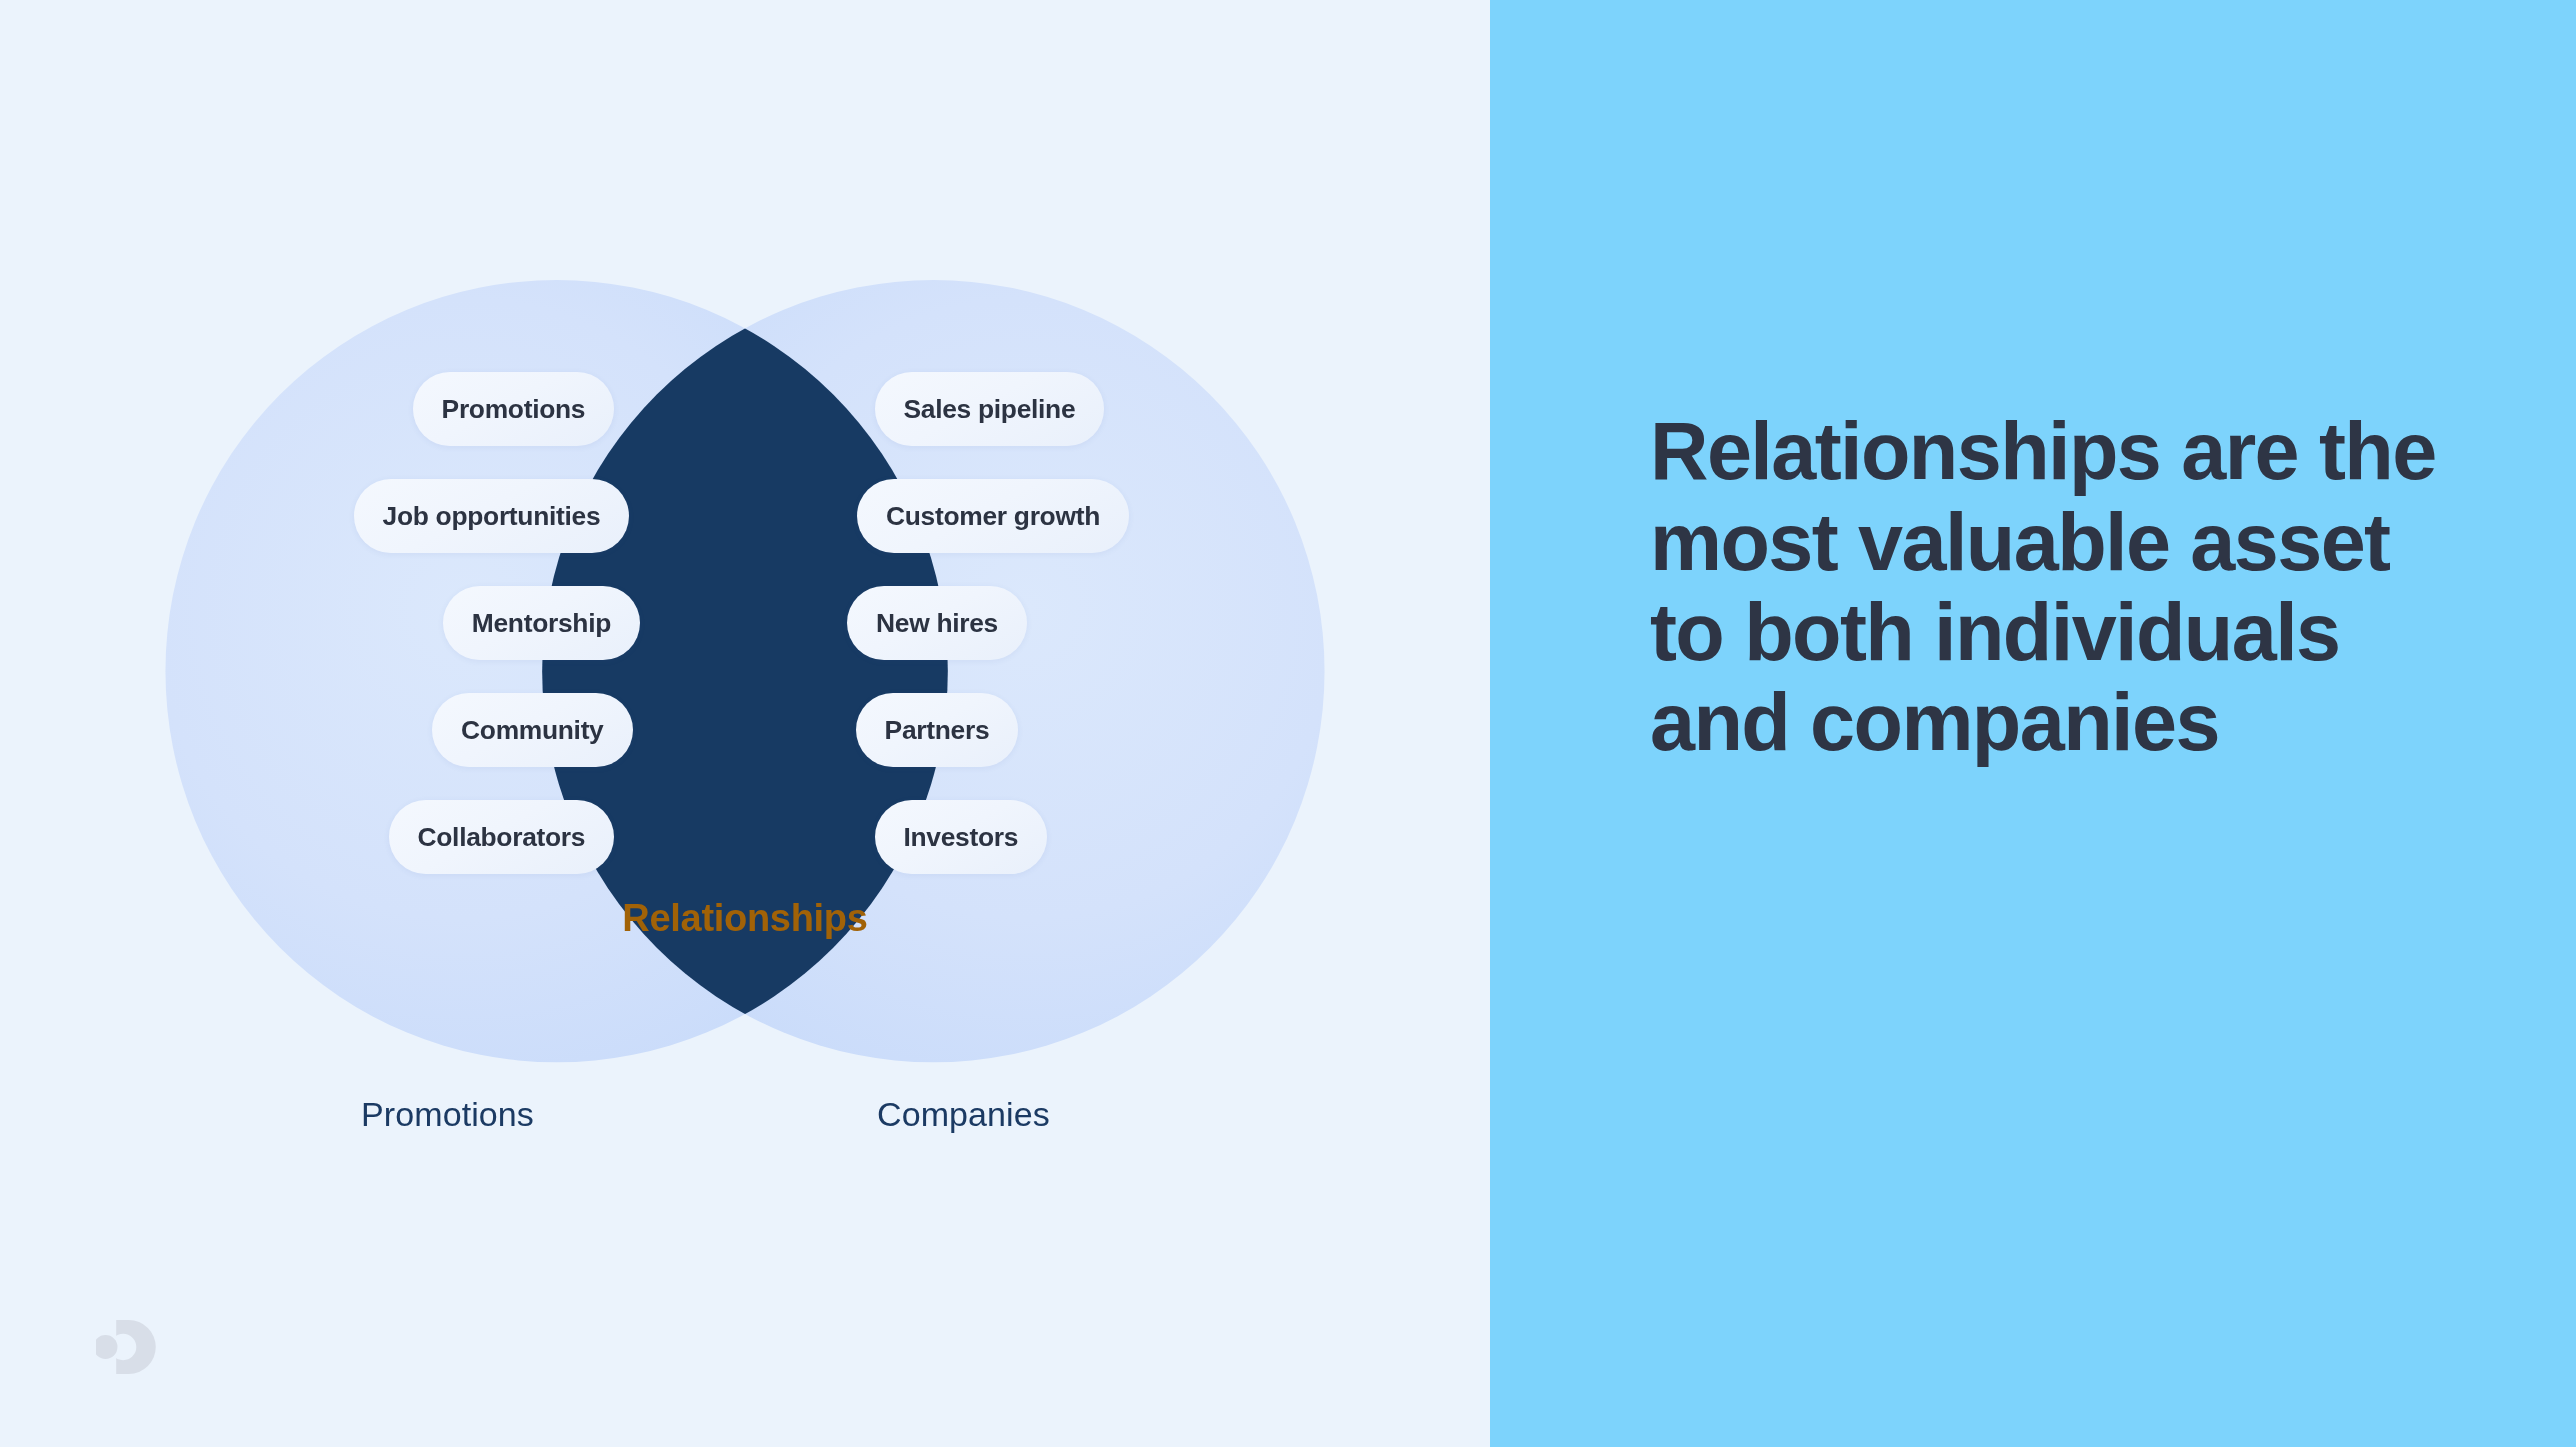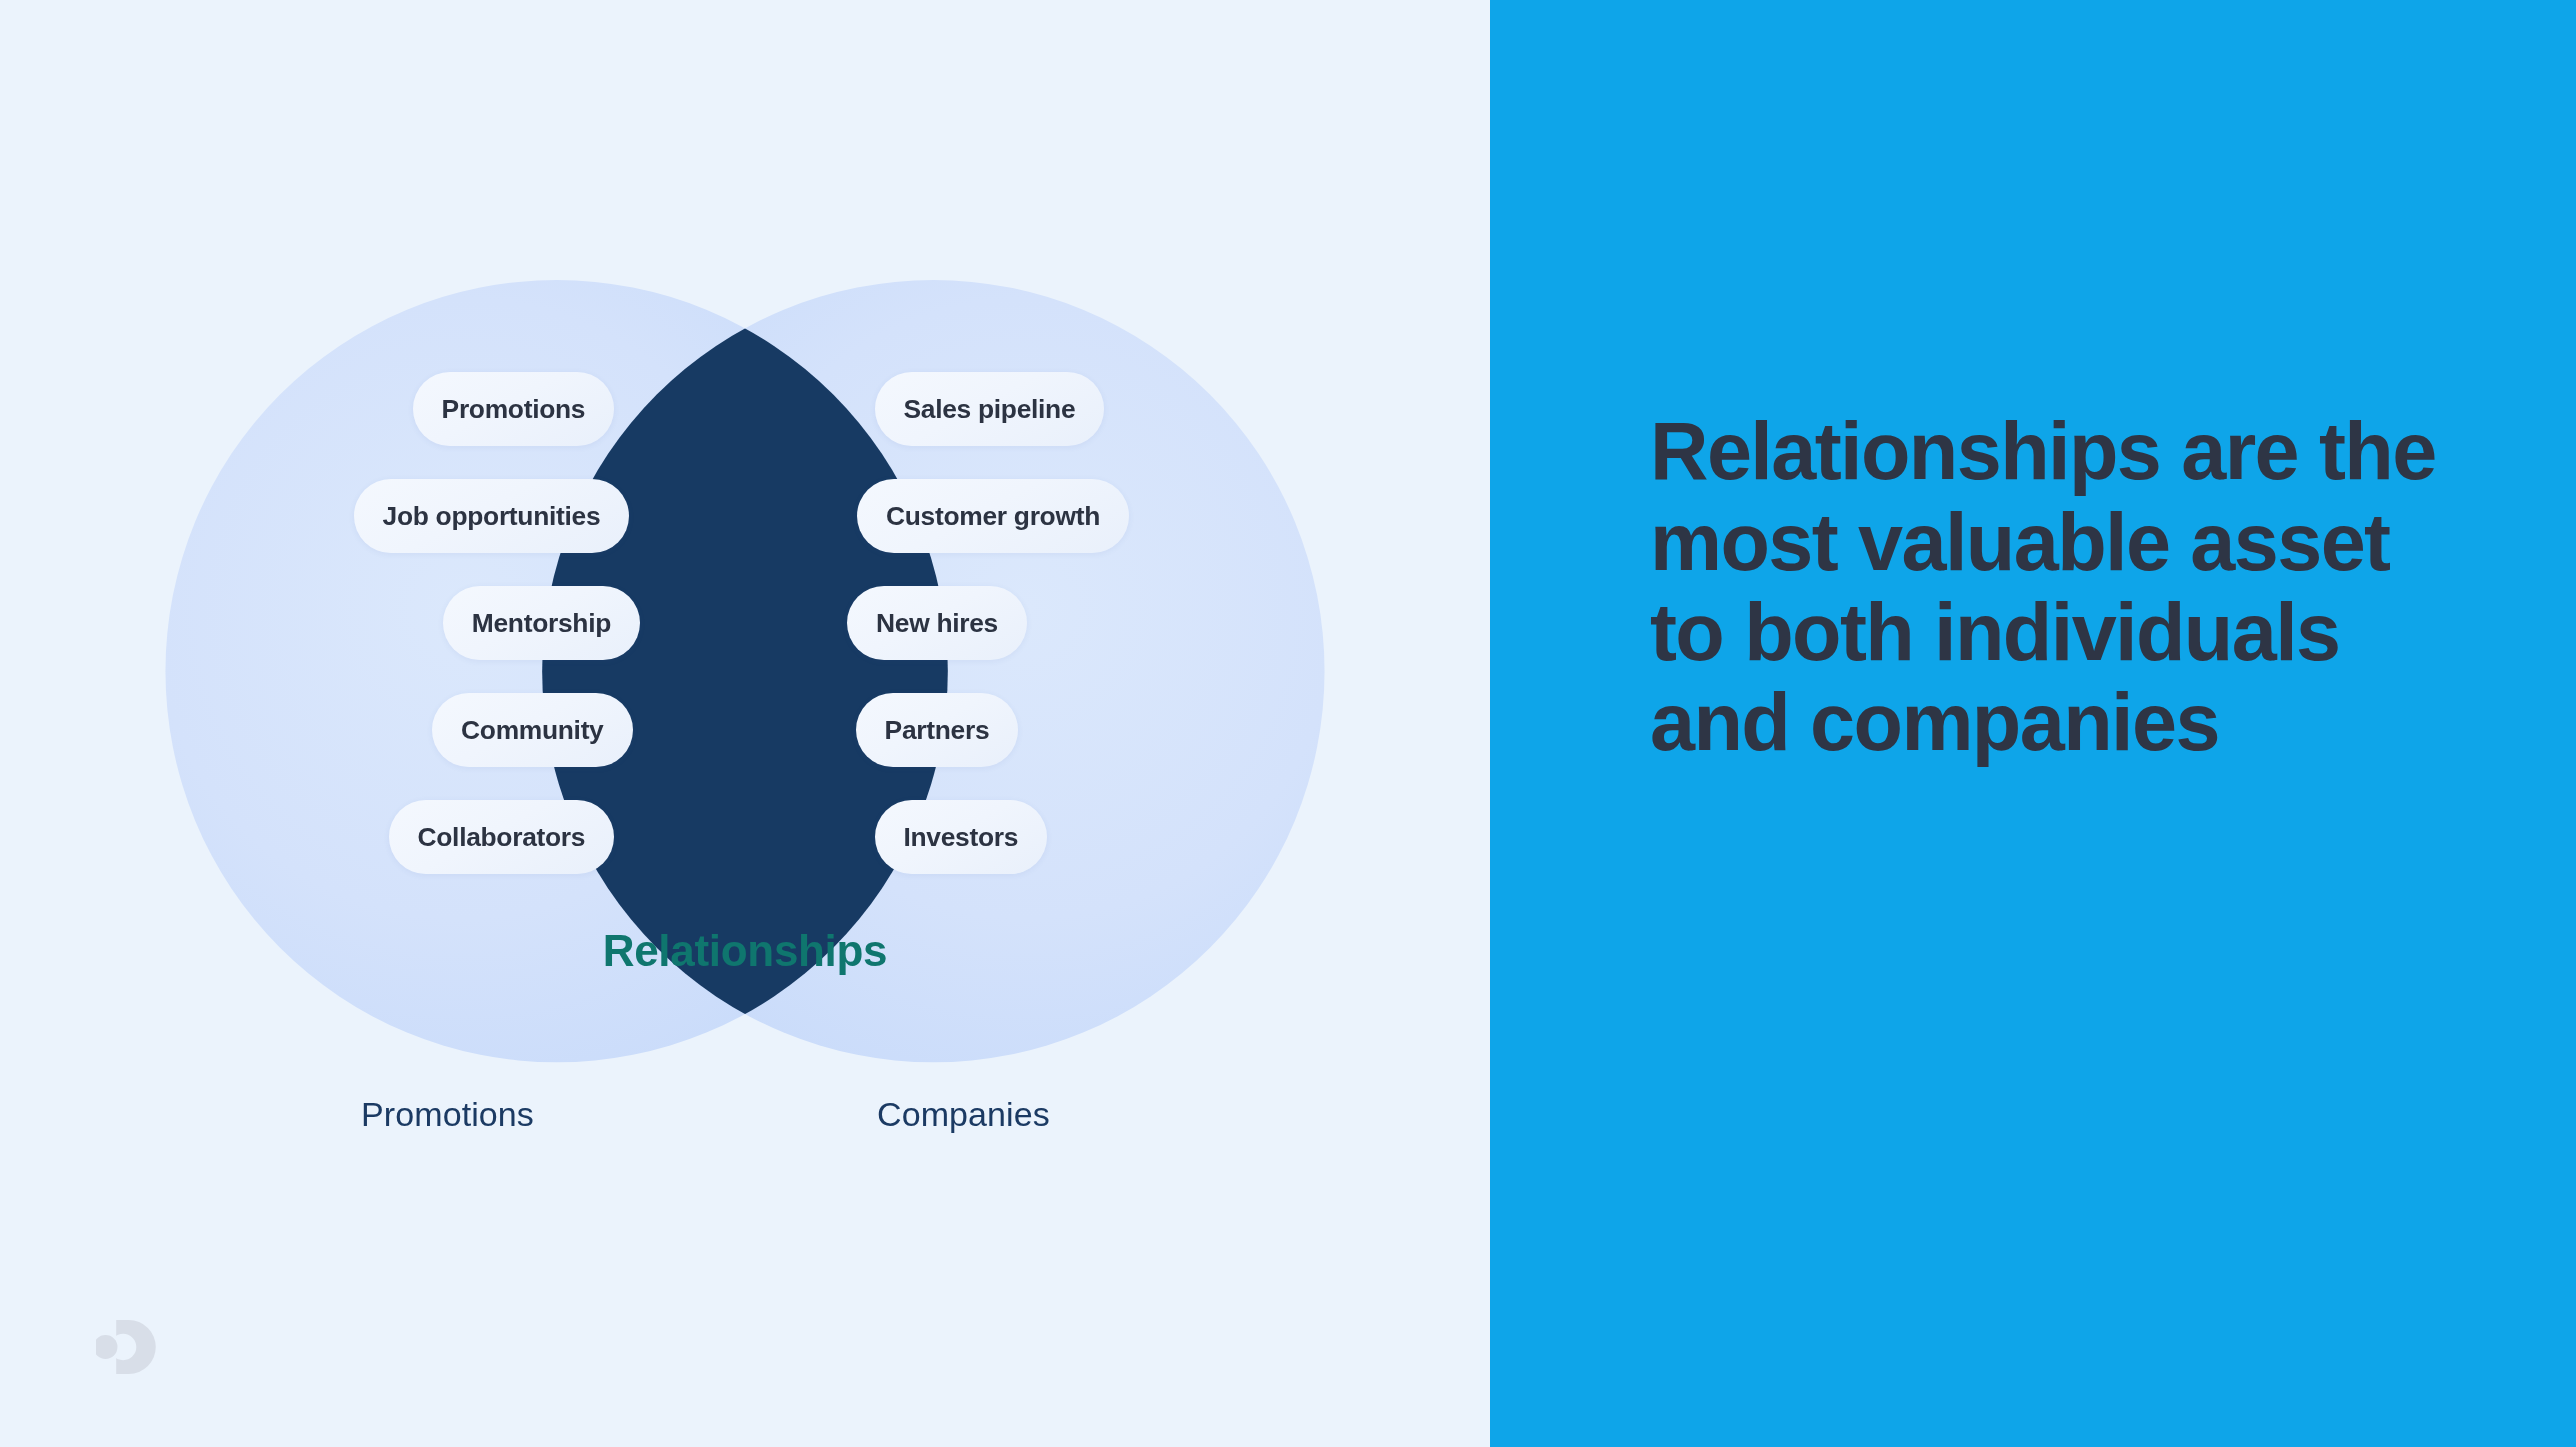--- a/index.html
+++ b/index.html
@@ -102,27 +102,27 @@
   .pill-col.right .pill.r0 { margin-left: 2.5px; }
   .pill-col.right .pill.r1 { margin-left: -15px; }
   .pill-col.right .pill.r2 { margin-left: -25px; }
   .pill-col.right .pill.r3 { margin-left: -16.4px; }
   .pill-col.right .pill.r4 { margin-left: 2.5px; }
 
   
   .lens-label {
     position: absolute;
     left: 50%;
-    top: 671px;
+    top: 638px;
     transform: translate(-50%, -50%);
     font-family: "Liberation Sans", sans-serif;
-    font-size: 44px;
+    font-size: 38px;
     font-weight: bold;
     letter-spacing: -0.3px;
-    color: #0f766e;
+    color: #a16207;
     white-space: nowrap;
     z-index: 5;
   }
 
   
   .caption {
     position: absolute;
     font-family: "Liberation Sans", sans-serif;
     font-size: 34px;
     font-weight: normal;
@@ -142,21 +142,21 @@
     height: 54px;
   }
 
   
   .right-panel {
     position: absolute;
     left: 1490px;
     top: 0;
     width: 1086px;
     height: 1447px;
-    background: #0ea5e9;
+    background: #7dd3fc;
   }
 
   .headline {
     position: absolute;
     left: 160px;
     top: 352px;
     width: 831px;
     font-family: "Liberation Sans", sans-serif;
     font-size: 81px;
     font-weight: bold;

